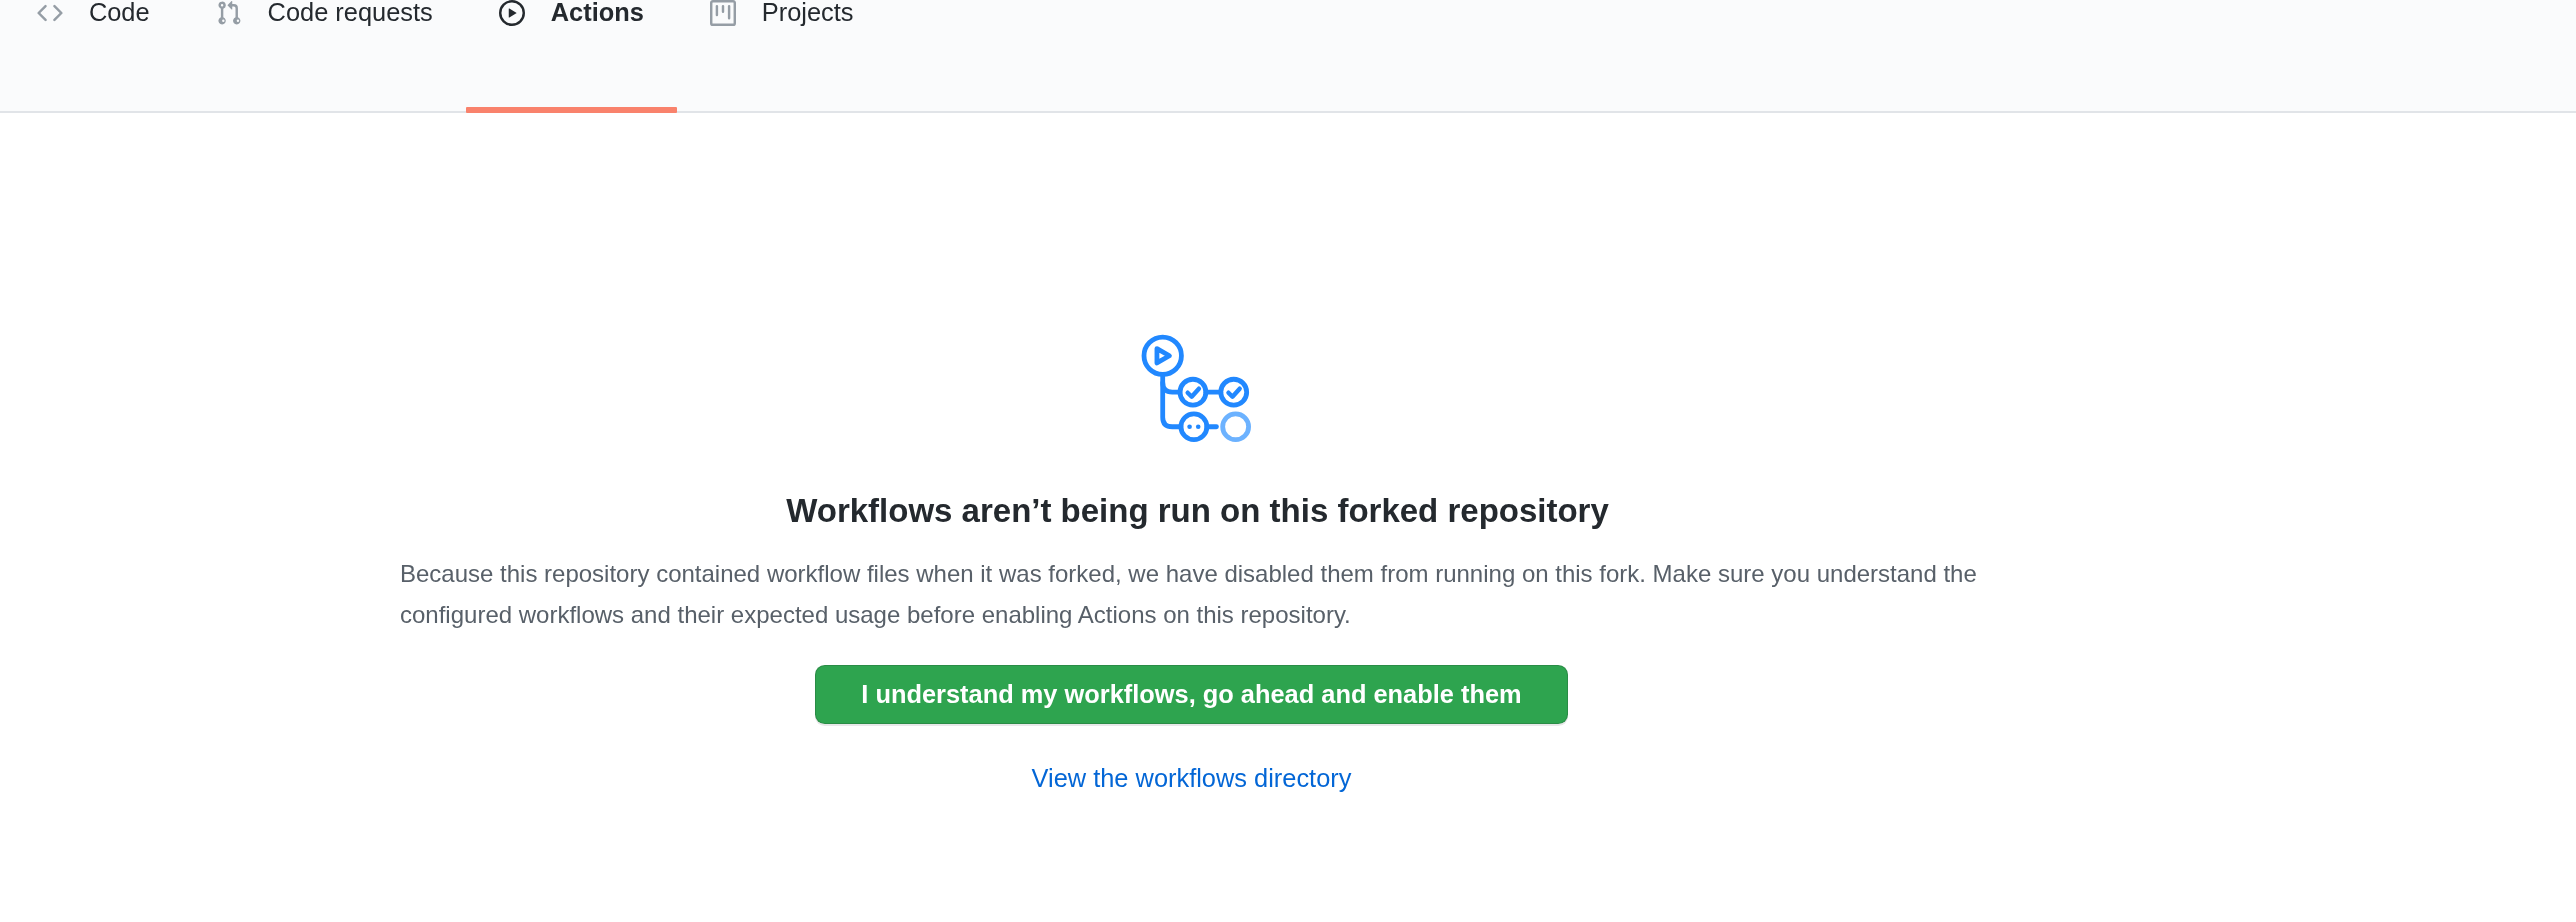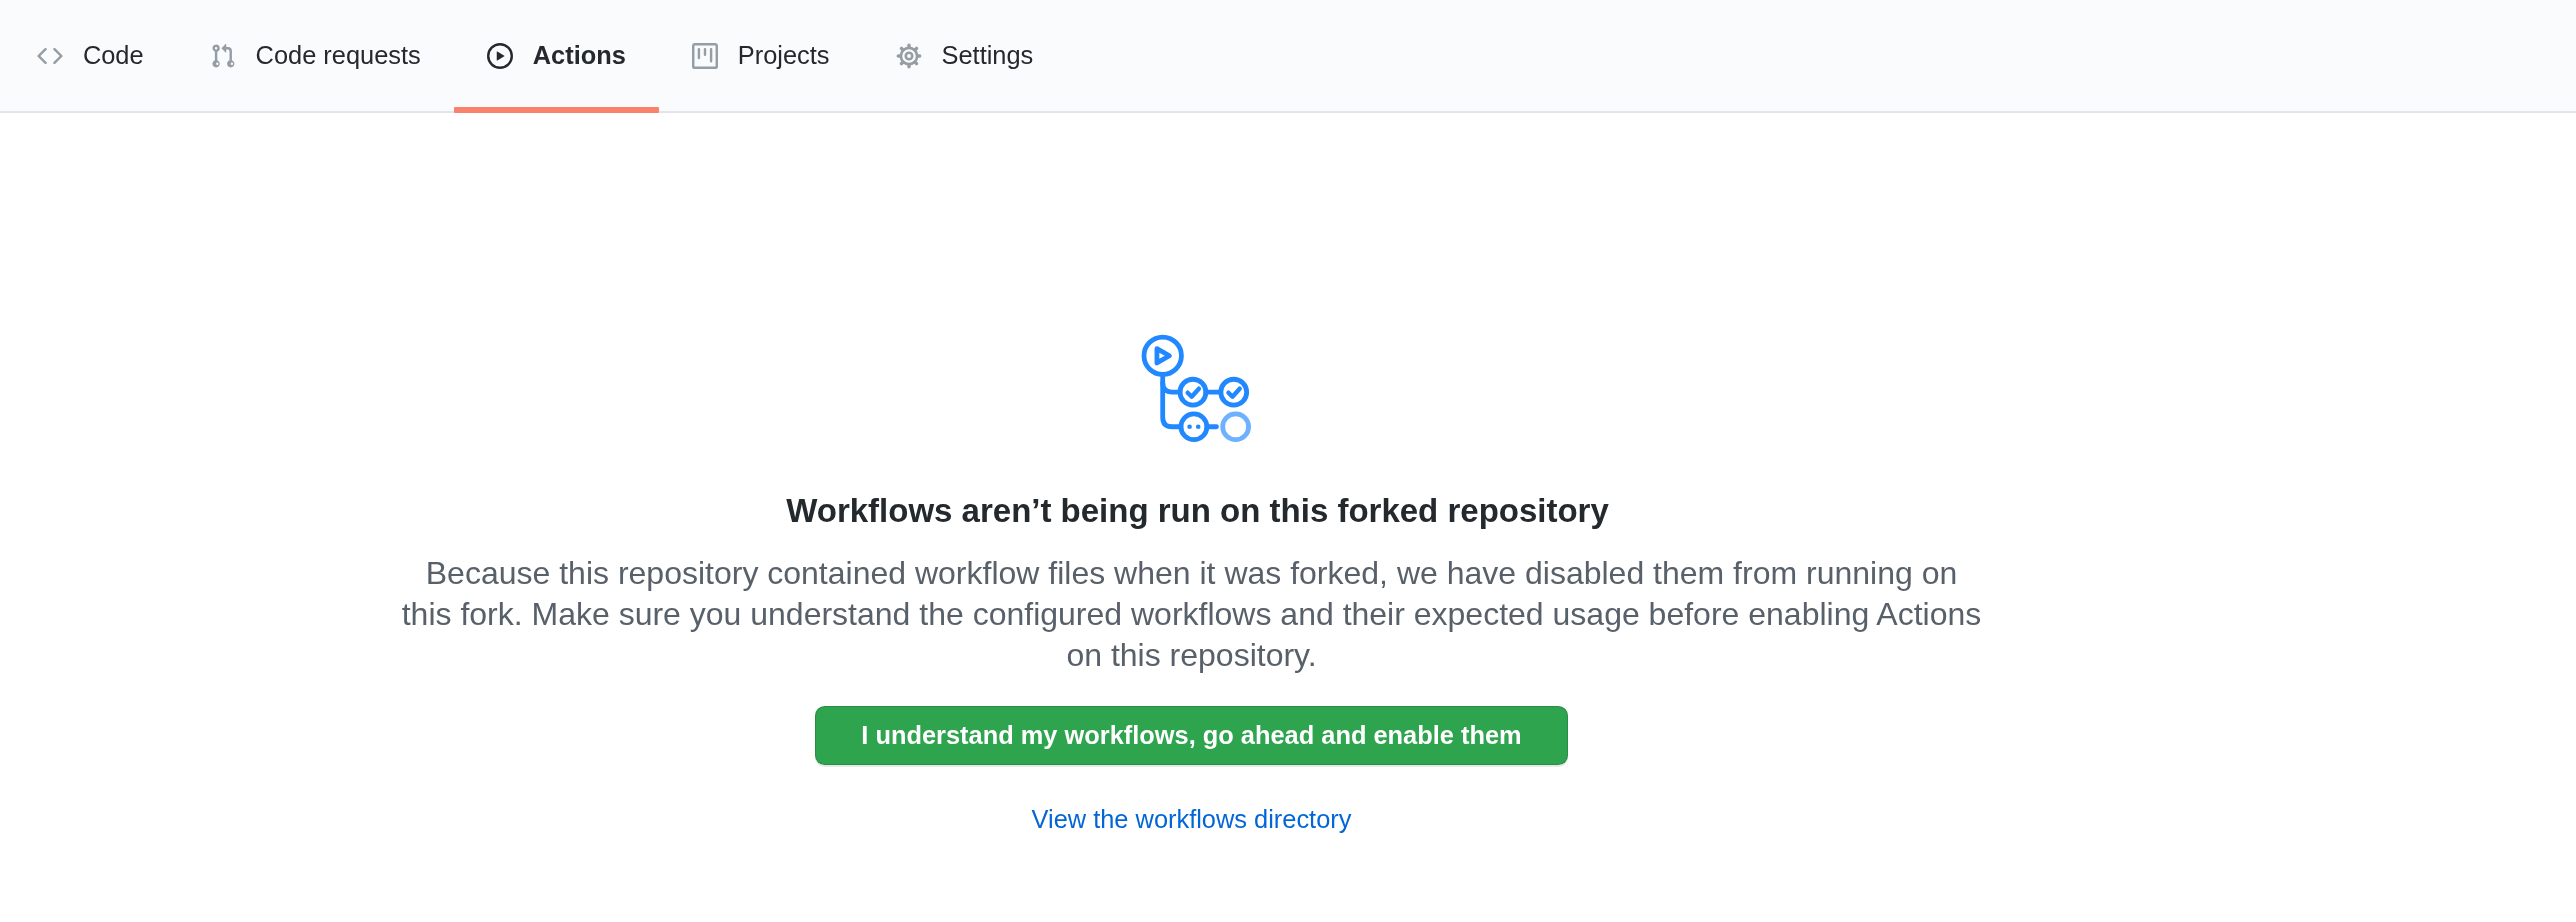--- a/index.html
+++ b/index.html
@@ -19,22 +19,22 @@
     height: 113px;
     background: #fafbfc;
     border-bottom: 2px solid #e1e4e8;
     display: flex;
     align-items: stretch;
     padding-left: 3.9px;
   }
   .tab {
     position: relative;
     display: flex;
-    align-items: center;
-    gap: 20px;
+    align-items: flex-start;
+    gap: 26px;
     padding: 0 33px;
     font-size: 25.4px;
     line-height: 1;
     color: #24292e;
     text-decoration: none;
     cursor: pointer;
     white-space: nowrap;
   }
   .tab .tab-icon { display: flex; align-items: center; }
   .tab .tab-icon svg { width: 26px; height: 26px; fill: #959da5; display: block; }
@@ -64,24 +64,23 @@
     margin: 45px 0 0 12px;
     font-size: 33px;
     font-weight: 700;
     color: #24292e;
     text-align: center;
     line-height: 1.25;
   }
   .blankslate-desc {
     margin: 21.5px 0 0 0;
     max-width: 1583px;
-    font-size: 32px;
+    font-size: 24px;
     line-height: 41px;
     color: #586069;
-    text-align: center;
   }
   .enable-btn {
     margin-top: 30px;
     height: 59px;
     padding: 0 45px;
     background: #2ea44f;
     color: #ffffff;
     font-family: "Liberation Sans", sans-serif;
     font-size: 25.4px;
     font-weight: 700;
@@ -136,41 +135,20 @@
 
     <a class="tab">
       <span class="tab-icon">
         <svg viewBox="0 0 16 16" aria-hidden="true">
             <path d="M1.75 0h12.5C15.216 0 16 .784 16 1.75v12.5A1.75 1.75 0 0 1 14.25 16H1.75A1.75 1.75 0 0 1 0 14.25V1.75C0 .784.784 0 1.75 0ZM1.5 1.75v12.5c0 .138.112.25.25.25h12.5a.25.25 0 0 0 .25-.25V1.75a.25.25 0 0 0-.25-.25H1.75a.25.25 0 0 0-.25.25ZM11.75 3a.75.75 0 0 1 .75.75v7.5a.75.75 0 0 1-1.5 0v-7.5a.75.75 0 0 1 .75-.75Zm-8.25.75a.75.75 0 0 1 1.5 0v5.5a.75.75 0 0 1-1.5 0ZM8 3a.75.75 0 0 1 .75.75v3.5a.75.75 0 0 1-1.5 0v-3.5A.75.75 0 0 1 8 3Z"></path>
           </svg>
       </span>
       <span class="tab-label">Projects</span>
     </a>
 
-    <a class="tab">
-      <span class="tab-icon">
-        <svg viewBox="0 0 16 16" aria-hidden="true">
-          <g fill="none" stroke="#959da5" stroke-width="1.6">
-            <circle cx="8" cy="8" r="5.0"></circle>
-            <circle cx="8" cy="8" r="2.0"></circle>
-          </g>
-          <g fill="none" stroke="#959da5" stroke-width="2.1" stroke-linecap="round">
-            <path d="M13.6 8 H14.6"></path>
-            <path d="M11.96 11.96 L12.67 12.67"></path>
-            <path d="M8 13.6 V14.6"></path>
-            <path d="M4.04 11.96 L3.33 12.67"></path>
-            <path d="M2.4 8 H1.4"></path>
-            <path d="M4.04 4.04 L3.33 3.33"></path>
-            <path d="M8 2.4 V1.4"></path>
-            <path d="M11.96 4.04 L12.67 3.33"></path>
-          </g>
-        </svg>
-      </span>
-      <span class="tab-label">Settings</span>
-    </a>
 
   </nav>
 
   <main class="main">
 
     <div class="hero">
       <svg viewBox="0 0 124 122" aria-hidden="true">
         <g fill="none" stroke="#2188ff" stroke-width="5" stroke-linecap="round">
 
           <circle cx="32" cy="30" r="19.5"></circle>

